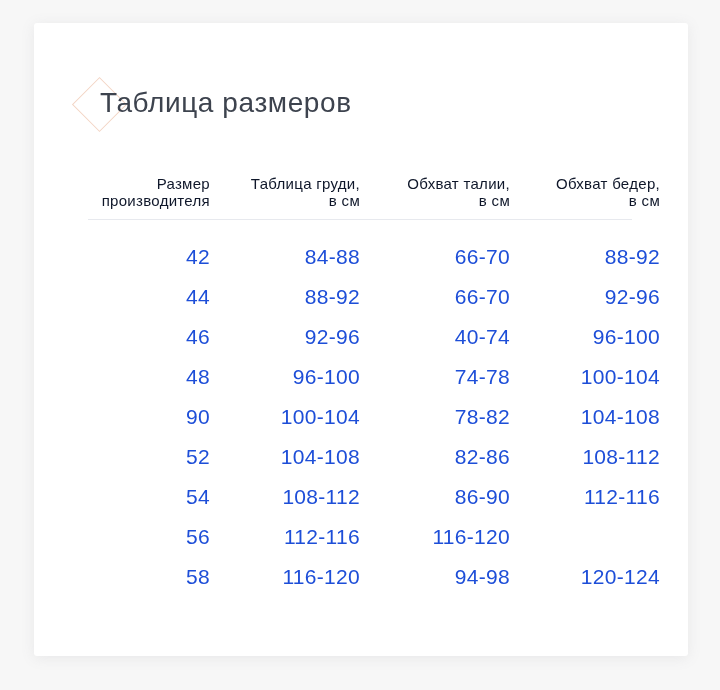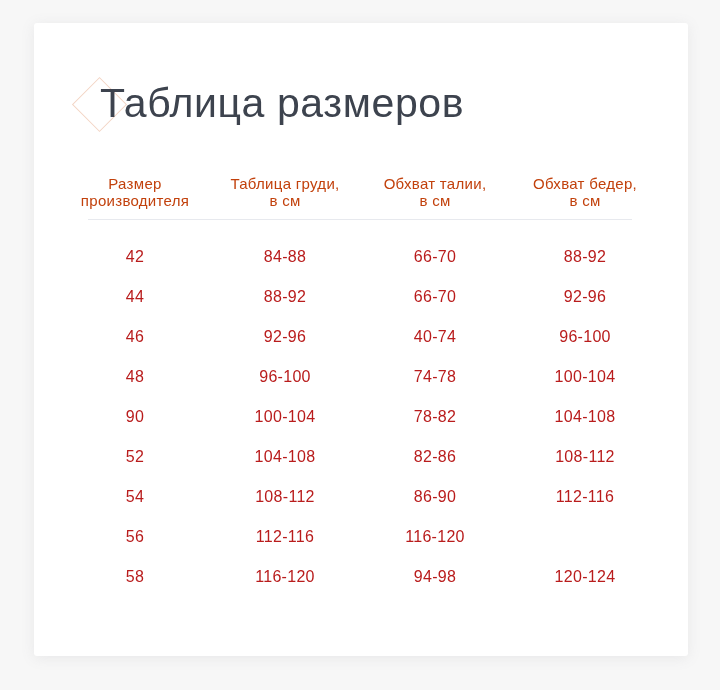--- a/index.html
+++ b/index.html
@@ -26,63 +26,63 @@
     width: 39px;
     height: 39px;
     border: 1px solid #f3d5c5;
     transform: rotate(45deg);
     background: transparent;
   }
   .page-title {
     position: absolute;
     left: 66px;
     top: 60px;
-    font-size: 41px;
+    font-size: 28px;
     line-height: 40px;
     font-weight: 300;
     letter-spacing: 0.6px;
     color: #3d434e;
     white-space: nowrap;
   }
   .table-block {
     position: absolute;
     left: 26px;
     top: 152px;
     width: 600px;
   }
   .header-row {
     display: grid;
     grid-template-columns: repeat(4, 150px);
   }
   .header-cell {
-    text-align: center;
+    text-align: right;
     font-size: 15px;
     line-height: 17px;
     letter-spacing: 0.3px;
-    color: #c2410c;
+    color: #0f172a;
   }
   .header-underline {
     height: 1px;
     background: #e7e9ee;
     margin: 10px 28px 0 28px;
   }
   .rows {
     margin-top: 17px;
   }
   .data-row {
     display: grid;
     grid-template-columns: repeat(4, 150px);
     height: 40px;
     align-items: center;
   }
   .data-cell {
-    text-align: center;
-    font-size: 16px;
+    text-align: right;
+    font-size: 21px;
     letter-spacing: 0.3px;
-    color: #b91c1c;
+    color: #1d4ed8;
   }
 </style>
 </head>
 <body>
 
 <div class="card">
 
   <span class="diamond"></span>
   <h1 class="page-title">Таблица размеров</h1>
 

